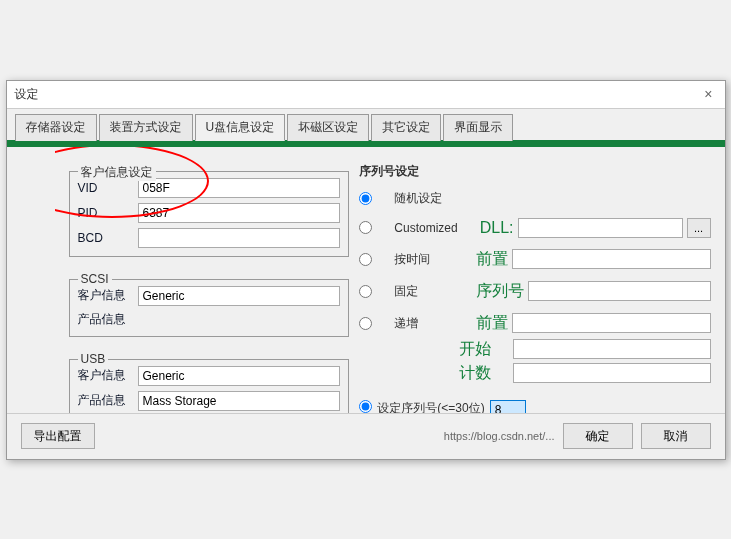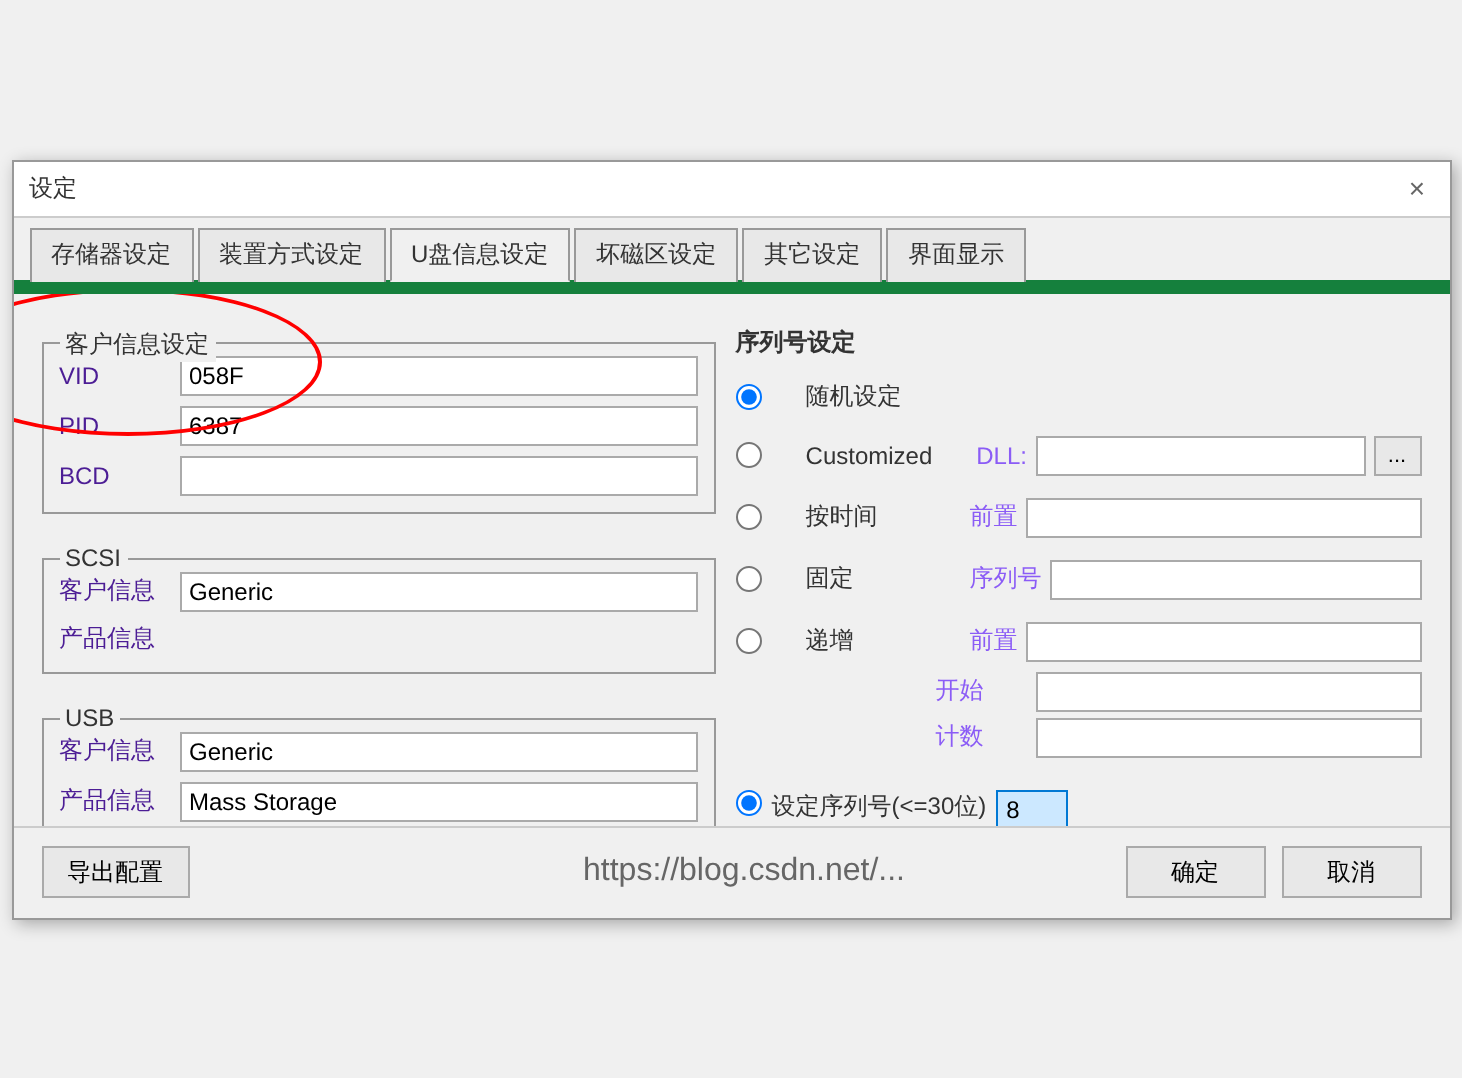--- a/index.html
+++ b/index.html
@@ -67,20 +67,21 @@
       border-bottom: 1px solid #f0f0f0;
       z-index: 1;
       font-weight: normal;
     }
     .content {
       flex: 1;
       padding: 10px 14px;
       display: flex;
       gap: 10px;
       overflow: hidden;
+      margin-left: 48px;
     }
     .left-panel {
       flex: 1;
       display: flex;
       flex-direction: column;
       gap: 8px;
     }
     .right-panel {
       flex: 1;
       display: flex;
@@ -106,21 +107,21 @@
       display: flex;
       align-items: center;
       margin-bottom: 5px;
     }
     .form-row:last-child {
       margin-bottom: 0;
     }
     .form-label {
       width: 60px;
       font-size: 12px;
-      color: #4c1d95;
+      color: #0f172a;
       flex-shrink: 0;
     }
     .form-input {
       flex: 1;
       height: 20px;
       border: 1px solid #aaa;
       background: #fff;
       padding: 0 4px;
       font-size: 12px;
       outline: none;
@@ -146,22 +147,22 @@
       color: #333;
       min-width: 60px;
     }
     .radio-extra {
       display: flex;
       align-items: center;
       gap: 4px;
       flex: 1;
     }
     .small-label {
-      font-size: 12px;
-      color: #8b5cf6;
+      font-size: 16px;
+      color: #15803d;
       white-space: nowrap;
     }
     .small-input {
       height: 20px;
       border: 1px solid #aaa;
       background: #fff;
       padding: 0 4px;
       font-size: 12px;
       flex: 1;
       min-width: 0;
@@ -229,24 +230,24 @@
       border: 1px solid #aaa;
       background: #e8e8e8;
       cursor: pointer;
       font-size: 12px;
       padding: 0 12px;
     }
     .btn-primary {
       background: #e8e8e8;
     }
     .url-text {
-      font-size: 16px;
+      font-size: 11px;
       color: #666;
       flex: 1;
-      text-align: left;
+      text-align: right;
     }
     .vid-circle {
       position: relative;
     }
     .vid-circle::before {
       content: '';
       position: absolute;
       left: -55px;
       top: -28px;
       width: 190px;

